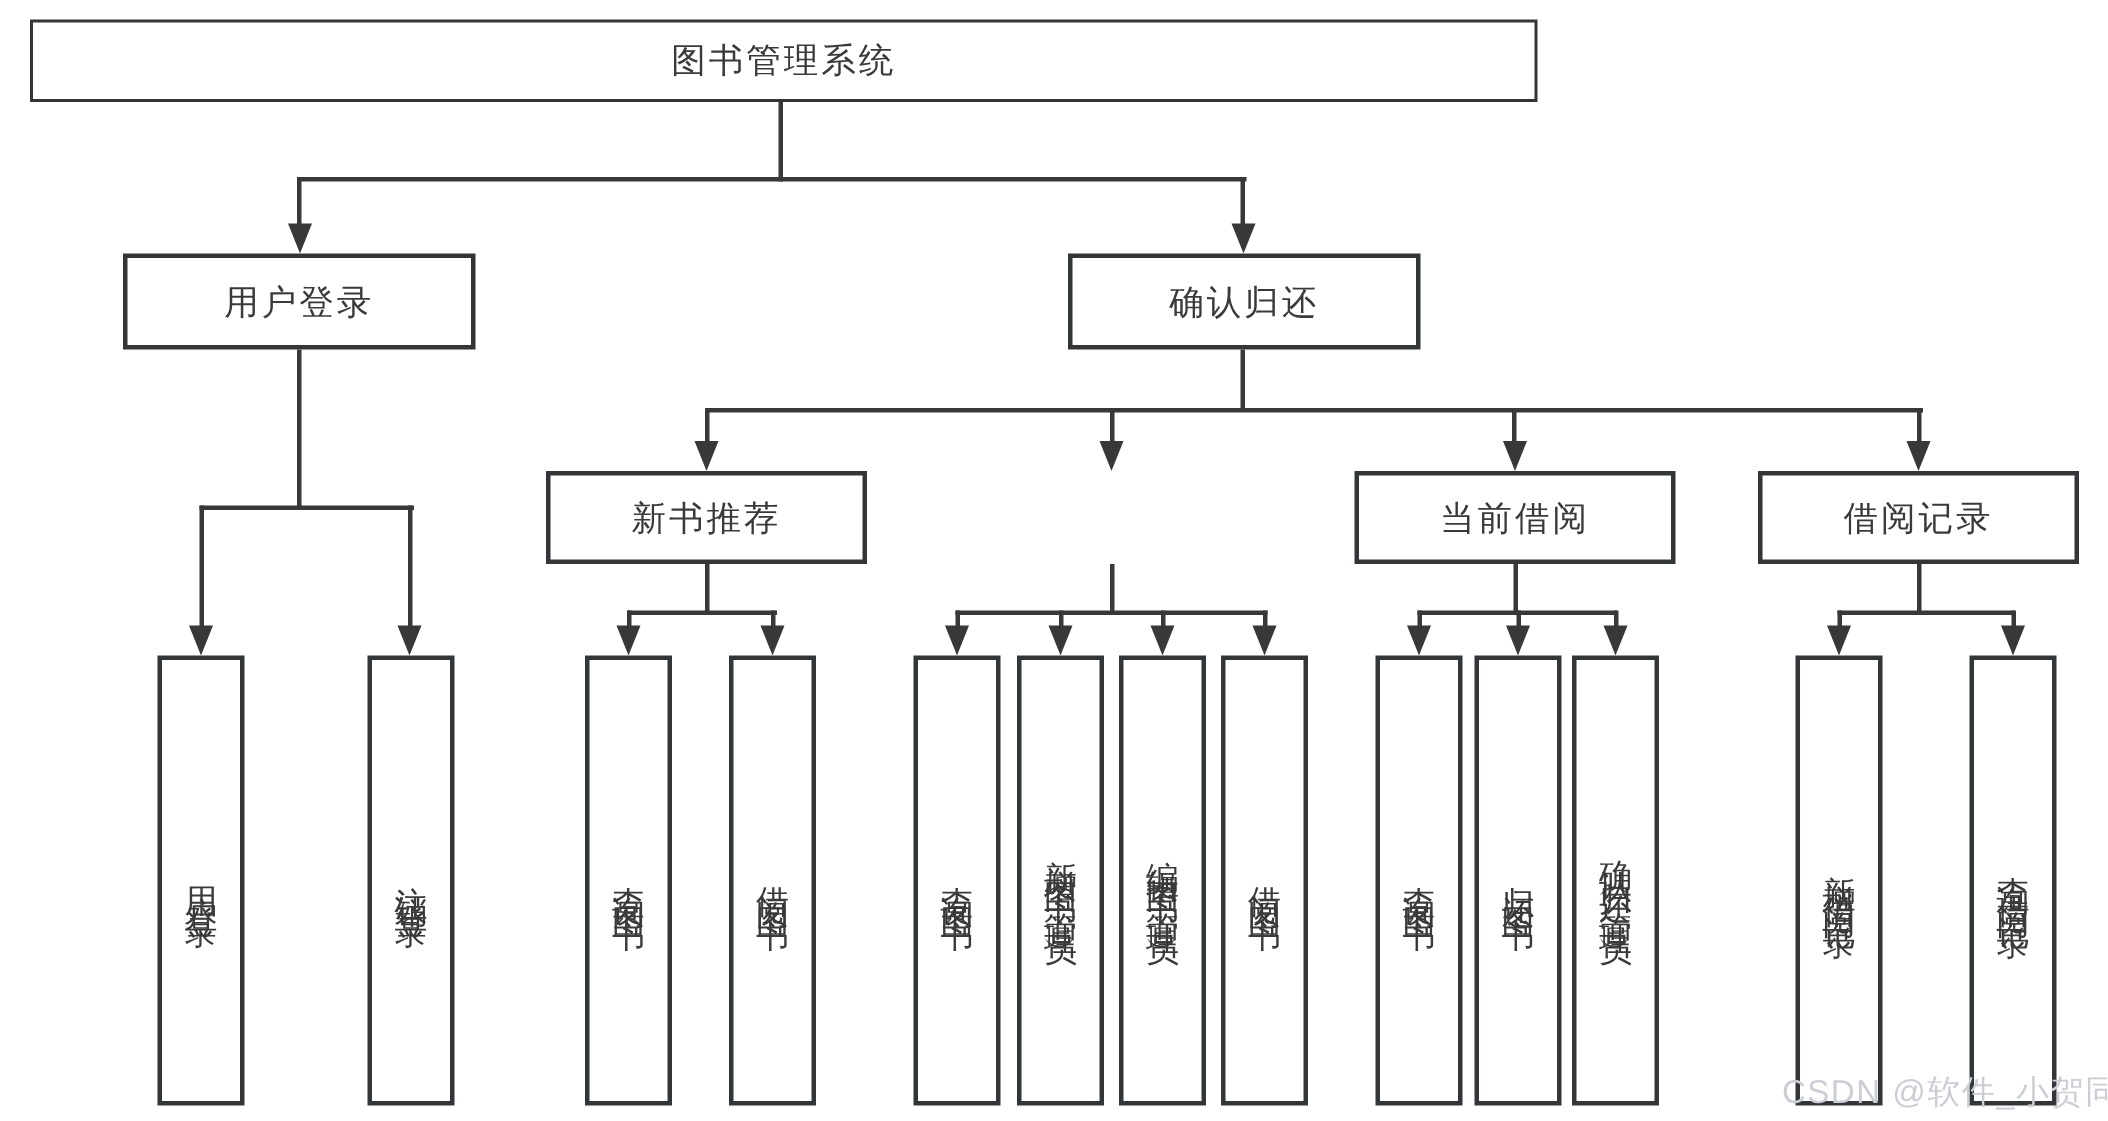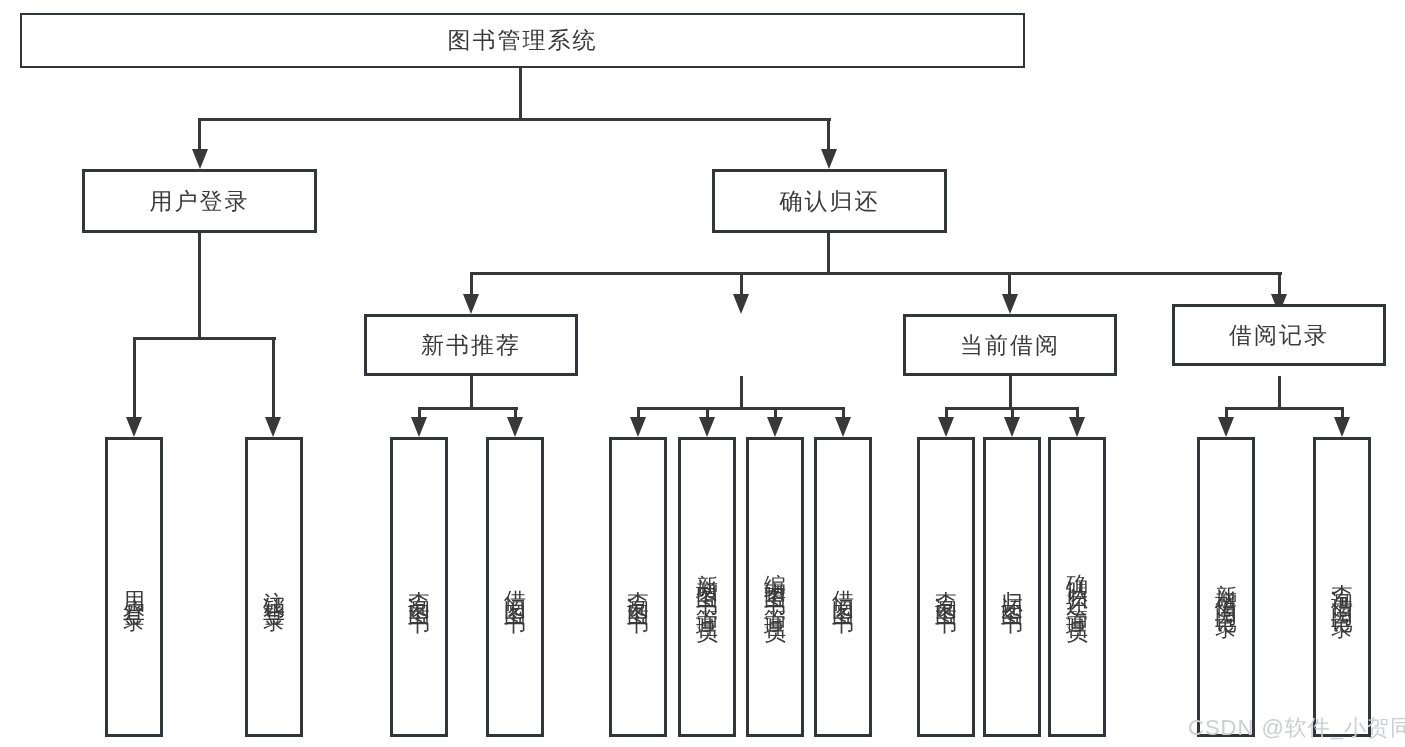--- a/index.html
+++ b/index.html
@@ -72,21 +72,21 @@
   <div class="arrow" style="left:1002px;top:294px;"></div>
   <div class="vline" style="left:1278px;top:272px;height:25px;"></div>
   <div class="arrow" style="left:1271px;top:294px;"></div>
 
   <div class="box hbox" style="left:364px;top:314px;width:214px;height:62px;">
     <span>新书推荐</span>
   </div>
   <div class="box hbox" style="left:903px;top:314px;width:214px;height:62px;">
     <span>当前借阅</span>
   </div>
-  <div class="box hbox" style="left:1172px;top:304px;width:214px;height:62px;">
+  <div class="box hbox" style="left:1172px;top:314px;width:214px;height:62px;">
     <span>借阅记录</span>
   </div>
 
   <div class="vline" style="left:470px;top:376px;height:33px;"></div>
   <div class="hline" style="left:418px;top:407px;width:100px;"></div>
   <div class="vline" style="left:418px;top:407px;height:13px;"></div>
   <div class="arrow" style="left:411px;top:417px;"></div>
   <div class="vline" style="left:514px;top:407px;height:13px;"></div>
   <div class="arrow" style="left:507px;top:417px;"></div>
 

